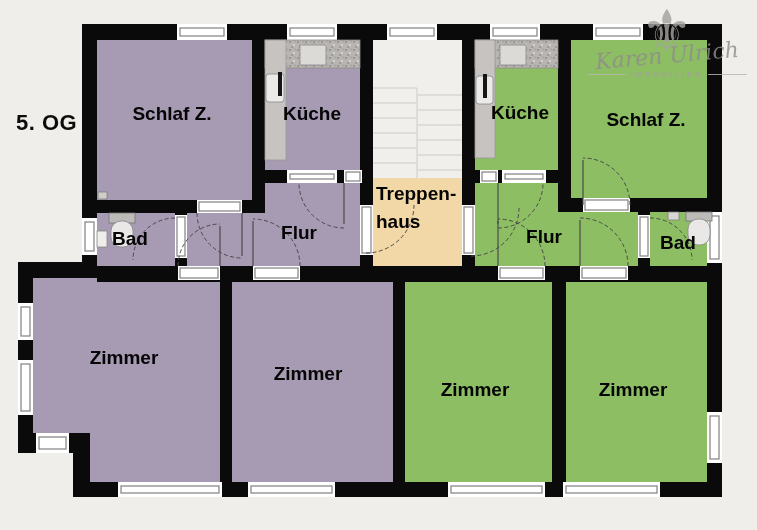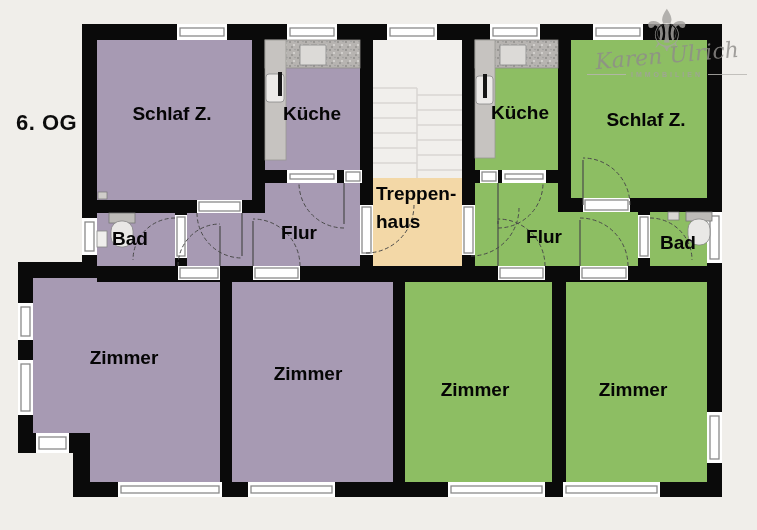--- a/index.html
+++ b/index.html
@@ -276,21 +276,21 @@
     <text class="room-label" x="544" y="243">Flur</text>
     <text class="room-label" x="130" y="245">Bad</text>
     <text class="room-label" x="678" y="249">Bad</text>
     <text class="room-label" x="124" y="364">Zimmer</text>
     <text class="room-label" x="308" y="380">Zimmer</text>
     <text class="room-label" x="475" y="396">Zimmer</text>
     <text class="room-label" x="633" y="396">Zimmer</text>
   </g>
 </svg>
 
-<div class="floor-label">6. OG</div>
+<div class="floor-label">5. OG</div>
 
 <div class="logo">
   <span class="fleur">⚜</span>
   <span class="script">Karen Ulrich</span>
   <span class="sub">
     <span class="rule"></span>
     <span class="subtext">IMMOBILIEN</span>
     <span class="rule"></span>
   </span>
 </div>

